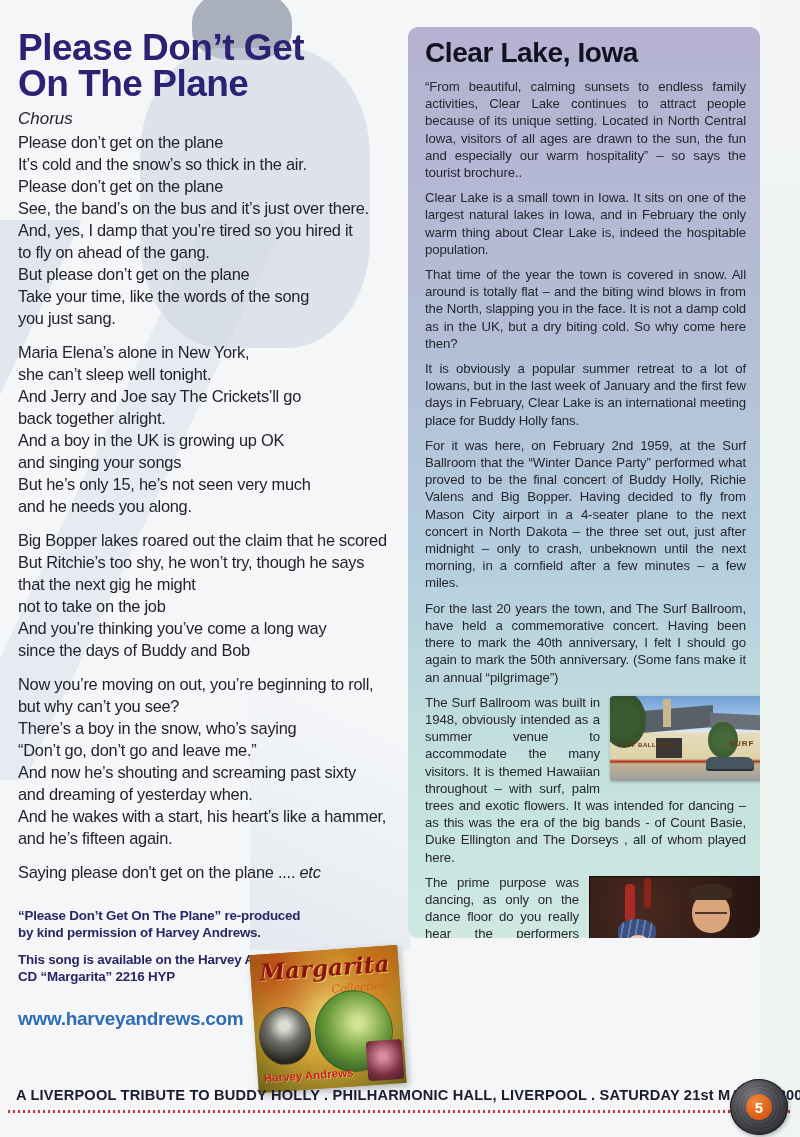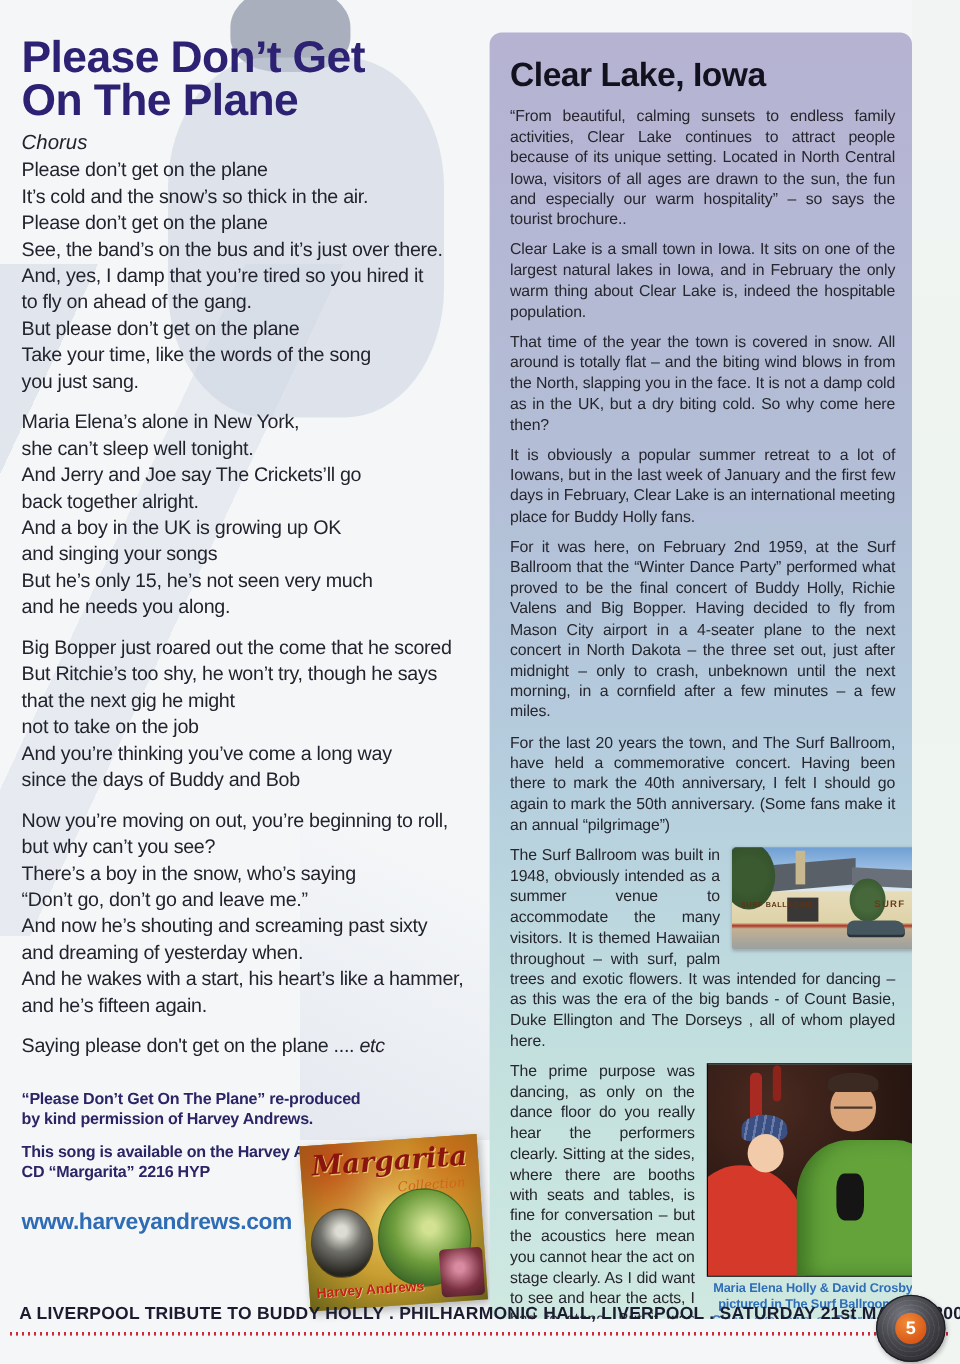--- a/index.html
+++ b/index.html
@@ -43,24 +43,24 @@
   }
   .cd-title { position:absolute; top:4px; left:0; right:0; text-align:center; font-family:"DejaVu Serif", serif; font-style:italic; font-weight:bold; font-size:23px; color:#8a1410; text-shadow:1px 1px 0 rgba(240,214,120,.8); }
   .cd-sub { position:absolute; top:33px; right:12px; font-family:"DejaVu Serif", serif; font-style:italic; font-size:11px; color:#d2641e; }
   .cd-circle-left { position:absolute; left:4px; top:54px; width:52px; height:58px; border-radius:50%; background:radial-gradient(circle at 50% 32%, #dcdcd4 10%, #70706a 38%, #26241e 78%); border:1px solid rgba(90,70,20,.6); }
   .cd-circle-center { position:absolute; left:60px; top:42px; width:78px; height:82px; border-radius:50%; background:radial-gradient(circle at 56% 40%, #d2e292 8%, #6a9a3a 48%, #2e5a22 85%); border:1px solid rgba(60,90,25,.7); }
   .cd-photo-br { position:absolute; right:2px; bottom:4px; width:36px; height:40px; border-radius:4px; background:radial-gradient(circle at 45% 40%, #d88aa0 12%, #7a3040 60%, #4a1c26); }
   .cd-artist { position:absolute; left:6px; bottom:8px; font-size:11.5px; font-weight:bold; color:#c42014; text-shadow:.5px .5px 0 rgba(255,240,200,.7); }
 
   
   .panel {
-    position:absolute; left:408px; top:27px; width:352px; height:1072px;
+    position:absolute; left:408px; top:27px; width:352px; height:911px;
     border-radius:10px; overflow:hidden;
     background:linear-gradient(180deg, #b6b2d2 0%, #b3bed6 34%, #b5cede 58%, #c3e0de 80%, #cfe9e1 100%);
-    padding:20px 14px 10px 17px;
+    padding:10px 14px 10px 17px;
   }
   .article-title { font-size:28px; font-weight:bold; color:#12121f; letter-spacing:-0.4px; margin-bottom:9px; }
   .panel p { font-size:13.2px; line-height:17.2px; color:#26262e; text-align:justify; margin-bottom:8px; letter-spacing:-0.1px; }
 
   
   .surf-photo {
     float:right; width:152px; height:85px; margin:2px -16px 6px 10px;
     position:relative; overflow:hidden; border-radius:2px;
     background:linear-gradient(180deg, #6f9fd4 0%, #a8c8e8 28%, #dce9f4 42%, #e6dcba 44%, #ded2a8 74%, #b03424 77%, #c2b092 80%, #9aa0a0 100%);
     box-shadow:0 1px 3px rgba(0,0,0,.25);
@@ -140,21 +140,21 @@
         <div class="lyric-line">Maria Elena’s alone in New York,</div>
         <div class="lyric-line">she can’t sleep well tonight.</div>
         <div class="lyric-line">And Jerry and Joe say The Crickets’ll go</div>
         <div class="lyric-line">back together alright.</div>
         <div class="lyric-line">And a boy in the UK is growing up OK</div>
         <div class="lyric-line">and singing your songs</div>
         <div class="lyric-line">But he’s only 15, he’s not seen very much</div>
         <div class="lyric-line">and he needs you along.</div>
       </div>
     <div class="stanza">
-        <div class="lyric-line">Big Bopper just roared out the come that he scored</div>
+        <div class="lyric-line">Big Bopper lakes roared out the claim that he scored</div>
         <div class="lyric-line">But Ritchie’s too shy, he won’t try, though he says</div>
         <div class="lyric-line">that the next gig he might</div>
         <div class="lyric-line">not to take on the job</div>
         <div class="lyric-line">And you’re thinking you’ve come a long way</div>
         <div class="lyric-line">since the days of Buddy and Bob</div>
       </div>
     <div class="stanza">
         <div class="lyric-line">Now you’re moving on out, you’re beginning to roll,</div>
         <div class="lyric-line">but why can’t you see?</div>
         <div class="lyric-line">There’s a boy in the snow, who’s saying</div>

